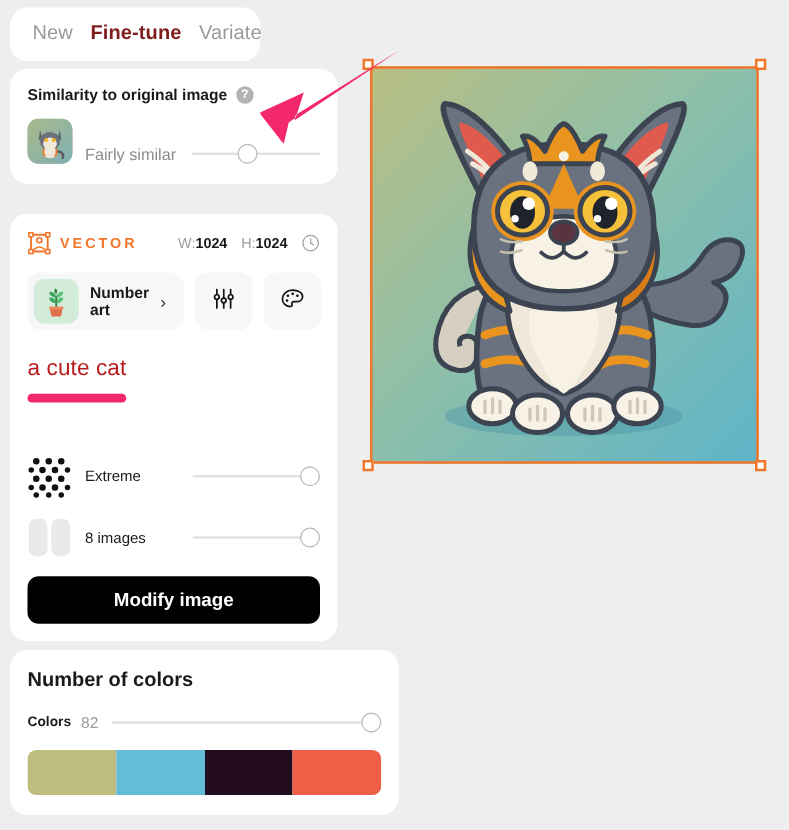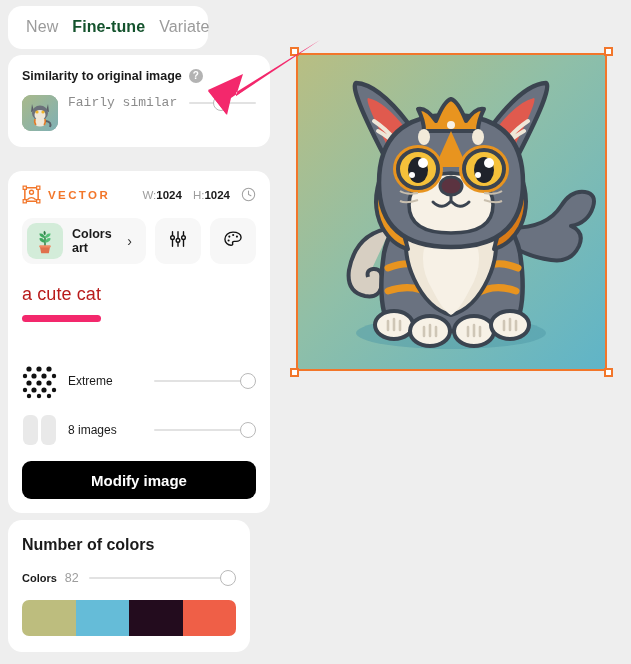--- a/index.html
+++ b/index.html
@@ -17,32 +17,32 @@
   .card { background: #ffffff; border-radius: 14px; }
 
   
   .tabs {
     display: flex; align-items: flex-start; gap: 14px;
     padding: 12px 18px 13px 18px;
     width: 200px;
     border-radius: 14px;
   }
   .tab { font-size: 16px; color: #9b9b9b; letter-spacing: .1px; cursor: pointer; white-space: nowrap; }
-  .tab.active { color: #14532d; font-weight: bold; }
+  .tab.active { color: #7f1d1d; font-weight: bold; }
 
   
   .sim-card { margin-top: 6px; padding: 14px 14px 16px 14px; width: 262px; }
   .sim-title-row { display: flex; gap: 7px; }
   .sim-title { font-size: 12.5px; font-weight: bold; color: #1a1a1a; }
   .help-icon {
     width: 14px; height: 14px; border-radius: 50%; background: #b3b3b3;
     color: #fff; font-size: 10px; font-weight: bold; line-height: 14px;
     text-align: center; display: inline-block; cursor: pointer;
   }
-  .sim-row { display: flex; align-items: flex-start; margin-top: 12px; gap: 10px; font-family: Liberation Mono, monospace; }
+  .sim-row { display: flex; align-items: flex-end; margin-top: 12px; gap: 10px; }
   .thumb {
     width: 36px; height: 36px; border-radius: 9px; overflow: hidden;
     flex: 0 0 auto; background: #8aa58a; position: relative;
   }
   .sim-label { font-size: 13px; color: #8c8c8c; flex: 0 0 auto; }
   .slider { position: relative; flex: 1 1 auto; height: 16px; margin-left: 2px; }
   .slider .track {
     position: absolute; left: 0; right: 0; top: 7px; height: 1.5px; background: #e2e2e2; border-radius: 2px;
   }
   .slider .knob {
@@ -91,21 +91,21 @@
   .opt-ic { width: 36px; height: 36px; flex: 0 0 auto; }
   .opt-label { font-size: 12px; color: #1a1a1a; width: 74px; flex: 0 0 auto; }
 
   .modify-btn {
     display: block; width: 100%; height: 38px; background: #000; color: #fff;
     border: none; border-radius: 9px; font-size: 15px; font-weight: bold;
     font-family: "Liberation Sans", sans-serif; cursor: pointer; margin-top: 5px;
   }
 
   
-  .col-card { margin-top: 7px; width: 242px; padding: 16px 14px 16px 14px; }
+  .col-card { margin-top: 7px; width: 311px; padding: 16px 14px 16px 14px; }
   .col-title { font-size: 16px; font-weight: bold; color: #1a1a1a; }
   .col-row { display: flex; align-items: center; margin-top: 16px; gap: 8px; }
   .col-lab { font-size: 11px; font-weight: bold; color: #1a1a1a; }
   .col-val { font-size: 12.5px; color: #9d9d9d; }
   .swatches {
     display: flex; margin-top: 14px; height: 36px; border-radius: 7px; overflow: hidden;
   }
   .sw { flex: 1 1 0; cursor: pointer; }
 
   
@@ -201,21 +201,21 @@
               <path d="M15 22 V10" stroke="#2f7d46" stroke-width="1.6" fill="none"></path>
               <path d="M15 12 q-6 -1 -6 -5 q5 -1 6 5z" fill="#3ea75e"></path>
               <path d="M15 12 q6 -1 6 -5 q-5 -1 -6 5z" fill="#56c078"></path>
               <path d="M15 17 q-6 -1 -6 -5 q5 -1 6 5z" fill="#3ea75e"></path>
               <path d="M15 17 q6 -1 6 -5 q-5 -1 -6 5z" fill="#56c078"></path>
               <path d="M15 9 q-2.5 -2 -1 -5 q3 1 1 5z" fill="#2f7d46"></path>
               <path d="M9.5 21 h11 l-1.4 7 h-8.2z" fill="#e0704c"></path>
               <rect x="8.8" y="19.6" width="12.4" height="2.4" rx="1" fill="#ef8a63"></rect>
             </svg>
           </span>
-          <span class="style-name">Colors art</span>
+          <span class="style-name">Number art</span>
           <span class="chev">›</span>
         </div>
         <div class="icon-btn">
           <span>
             <svg viewBox="0 0 24 24" width="22" height="22">
               <g stroke="#111" stroke-width="1.5" fill="none" stroke-linecap="round">
                 <path d="M6 4 V8 M6 13 V20 M12 4 V11 M12 16 V20 M18 4 V8 M18 13 V20"></path>
               </g>
               <circle cx="6" cy="10.5" r="2" fill="#fff" stroke="#111" stroke-width="1.5"></circle>
               <circle cx="12" cy="13.5" r="2" fill="#fff" stroke="#111" stroke-width="1.5"></circle>

